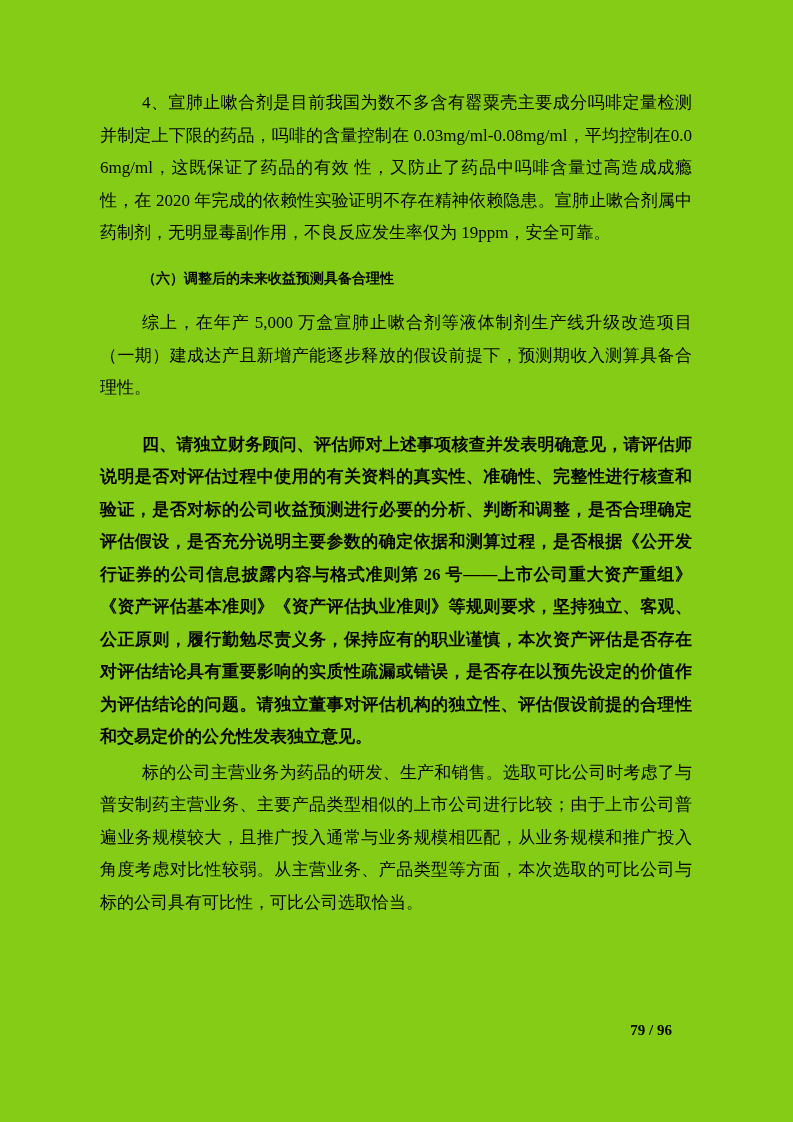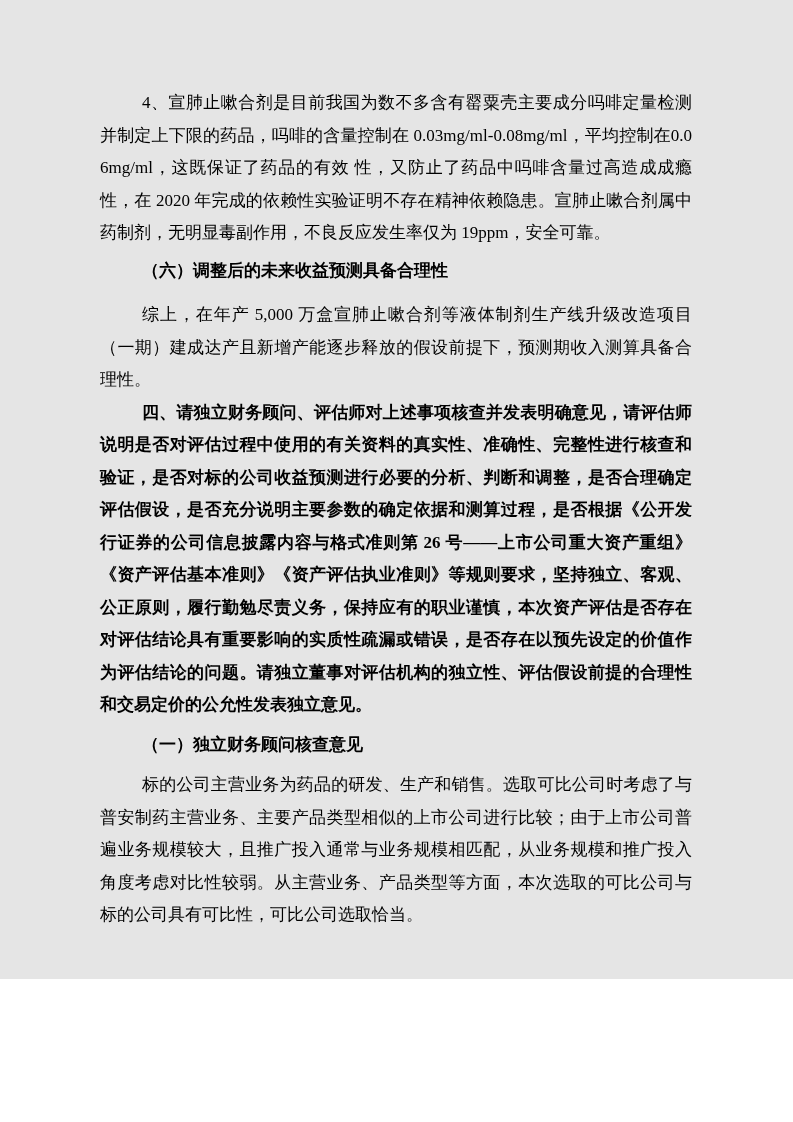--- a/index.html
+++ b/index.html
@@ -3,51 +3,51 @@
 <meta charset="utf-8">
 <style>
   html, body {
     margin: 0;
     padding: 0;
     background: #ffffff;
   }
   .page {
     position: relative;
     width: 793px;
-    height: 979px;
-    background: #e5e5e5;
+    height: 1122px;
+    background: #84cc16;
     overflow: hidden;
     color: #000000;
     font-family: "Liberation Serif", "DejaVu Serif", serif;
   }
   .content {
     position: absolute;
     left: 100px;
     top: 87px;
     width: 592px;
   }
   .body-para {
     margin: 0;
     font-size: 17px;
     line-height: 32.5px;
     text-align: justify;
     text-justify: inter-ideograph;
     text-indent: 42px;
     word-break: break-all;
   }
   .section-heading {
-    margin: 5px 0 8px 0;
-    font-size: 17px;
+    margin: 13px 0 8px 0;
+    font-size: 14px;
     line-height: 32.5px;
     font-weight: bold;
     text-indent: 42px;
   }
   .bold-para {
     font-weight: bold;
-    margin-top: 0;
+    margin-top: 24px;
   }
   .para-summary {
     margin-top: 12px;
   }
   .heading-2 {
     margin-top: 7px;
   }
   .para-last {
     margin-top: 3px;
   }
@@ -63,17 +63,16 @@
 </style>
 </head>
 <body>
 
 <div class="page">
   <div class="content">
     <p class="body-para">4、宣肺止嗽合剂是目前我国为数不多含有罂粟壳主要成分吗啡定量检测并制定上下限的药品，吗啡的含量控制在 0.03mg/ml-0.08mg/ml，平均控制在0.06mg/ml，这既保证了药品的有效 性，又防止了药品中吗啡含量过高造成成瘾性，在 2020 年完成的依赖性实验证明不存在精神依赖隐患。宣肺止嗽合剂属中药制剂，无明显毒副作用，不良反应发生率仅为 19ppm，安全可靠。</p>
     <p class="section-heading">（六）调整后的未来收益预测具备合理性</p>
     <p class="body-para para-summary">综上，在年产 5,000 万盒宣肺止嗽合剂等液体制剂生产线升级改造项目（一期）建成达产且新增产能逐步释放的假设前提下，预测期收入测算具备合理性。</p>
     <p class="body-para bold-para">四、请独立财务顾问、评估师对上述事项核查并发表明确意见，请评估师说明是否对评估过程中使用的有关资料的真实性、准确性、完整性进行核查和验证，是否对标的公司收益预测进行必要的分析、判断和调整，是否合理确定评估假设，是否充分说明主要参数的确定依据和测算过程，是否根据《公开发行证券的公司信息披露内容与格式准则第 26 号——上市公司重大资产重组》《资产评估基本准则》《资产评估执业准则》等规则要求，坚持独立、客观、公正原则，履行勤勉尽责义务，保持应有的职业谨慎，本次资产评估是否存在对评估结论具有重要影响的实质性疏漏或错误，是否存在以预先设定的价值作为评估结论的问题。请独立董事对评估机构的独立性、评估假设前提的合理性和交易定价的公允性发表独立意见。</p>
-    <p class="section-heading heading-2">（一）独立财务顾问核查意见</p>
     <p class="body-para para-last">标的公司主营业务为药品的研发、生产和销售。选取可比公司时考虑了与普安制药主营业务、主要产品类型相似的上市公司进行比较；由于上市公司普遍业务规模较大，且推广投入通常与业务规模相匹配，从业务规模和推广投入角度考虑对比性较弱。从主营业务、产品类型等方面，本次选取的可比公司与标的公司具有可比性，可比公司选取恰当。</p>
   </div>
   <div class="footer-page-number">79 / 96</div>
 </div>
 
 </body></html>

